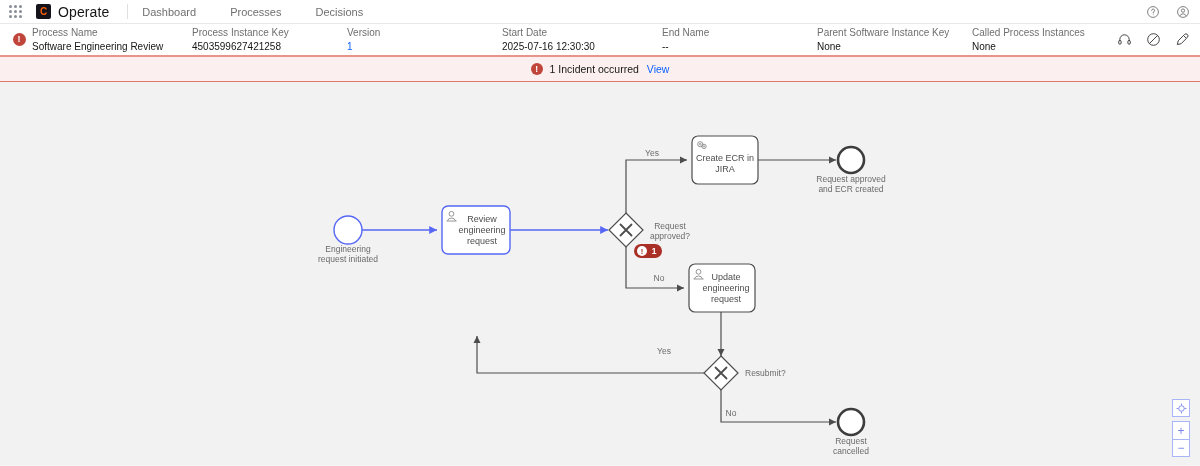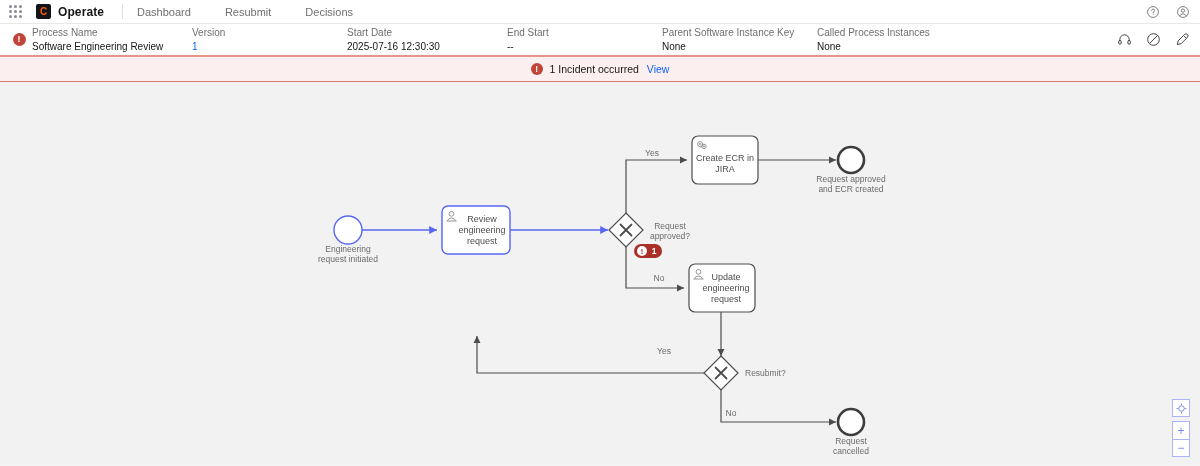--- a/index.html
+++ b/index.html
@@ -16,21 +16,21 @@
   }
   .app-grid { width: 30px; display: flex; align-items: center; justify-content: center; cursor: pointer; }
   .app-grid .dots { display: grid; grid-template-columns: repeat(3, 3px); grid-template-rows: repeat(3, 3px); gap: 2px; }
   .app-grid .dots i { width: 3px; height: 3px; background: #878d96; border-radius: 50%; display: block; }
   .brand { display: flex; align-items: center; gap: 7px; margin-left: 6px; cursor: pointer; }
   .brand-logo {
     width: 15px; height: 15px; background: #14141a; border-radius: 2px;
     display: flex; align-items: center; justify-content: center;
     font-size: 10px; font-weight: bold; color: #fc5d0d; line-height: 1;
   }
-  .brand-name { font-size: 12px; font-weight: bold; color: #161616; letter-spacing: .1px; }
+  .brand-name { font-size: 14px; font-weight: normal; color: #161616; letter-spacing: .1px; }
   .nav-divider { width: 1px; height: 15px; background: #e0e0e0; margin: 0 14px 0 18px; }
   .nav-links { display: flex; gap: 34px; }
   .nav-link { font-size: 11px; color: #6f6f6f; cursor: pointer; }
   .topnav-right { position: absolute; right: 10px; display: flex; align-items: center; gap: 16px; }
   .ticon { width: 14px; height: 14px; cursor: pointer; color: #6f6f6f; }
   .ticon svg { display: block; }
 
   
   .inst-header {
     height: 33px; background: #ffffff; display: flex; align-items: center;
@@ -103,21 +103,21 @@
         <i></i>
     </span>
   </div>
   <div class="brand">
     <span class="brand-logo">C</span>
     <span class="brand-name">Operate</span>
   </div>
   <div class="nav-divider"></div>
   <div class="nav-links">
     <span class="nav-link">Dashboard</span>
-    <span class="nav-link">Resubmit</span>
+    <span class="nav-link">Processes</span>
     <span class="nav-link">Decisions</span>
   </div>
   <div class="topnav-right">
     <span class="ticon">
       <svg width="14" height="14" viewBox="0 0 16 16" fill="none" stroke="currentColor" stroke-width="1">
         <circle cx="8" cy="8" r="6.2"></circle>
         <path d="M6.4 6.2a1.7 1.7 0 1 1 1.9 1.8v1.1" stroke-linecap="round"></path>
         <circle cx="8.2" cy="11.2" r="0.55" fill="currentColor" stroke="none"></circle>
       </svg>
     </span>
@@ -134,29 +134,33 @@
 <div class="inst-header">
   <div class="inst-state">
     <span class="err-dot">!</span>
   </div>
   <div class="meta">
     <div class="meta-col" style="width:160px">
       <span class="meta-label">Process Name</span>
       <span class="meta-value">Software Engineering Review</span>
     </div>
     <div class="meta-col" style="width:155px">
+      <span class="meta-label">Process Instance Key</span>
+      <span class="meta-value">4503599627421258</span>
+    </div>
+    <div class="meta-col" style="width:155px">
       <span class="meta-label">Version</span>
       <span class="meta-value link">1</span>
     </div>
     <div class="meta-col" style="width:160px">
       <span class="meta-label">Start Date</span>
       <span class="meta-value">2025-07-16 12:30:30</span>
     </div>
     <div class="meta-col" style="width:155px">
-      <span class="meta-label">End Start</span>
+      <span class="meta-label">End Name</span>
       <span class="meta-value">--</span>
     </div>
     <div class="meta-col" style="width:155px">
       <span class="meta-label">Parent Software Instance Key</span>
       <span class="meta-value">None</span>
     </div>
     <div class="meta-col" style="width:150px">
       <span class="meta-label">Called Process Instances</span>
       <span class="meta-value">None</span>
     </div>

